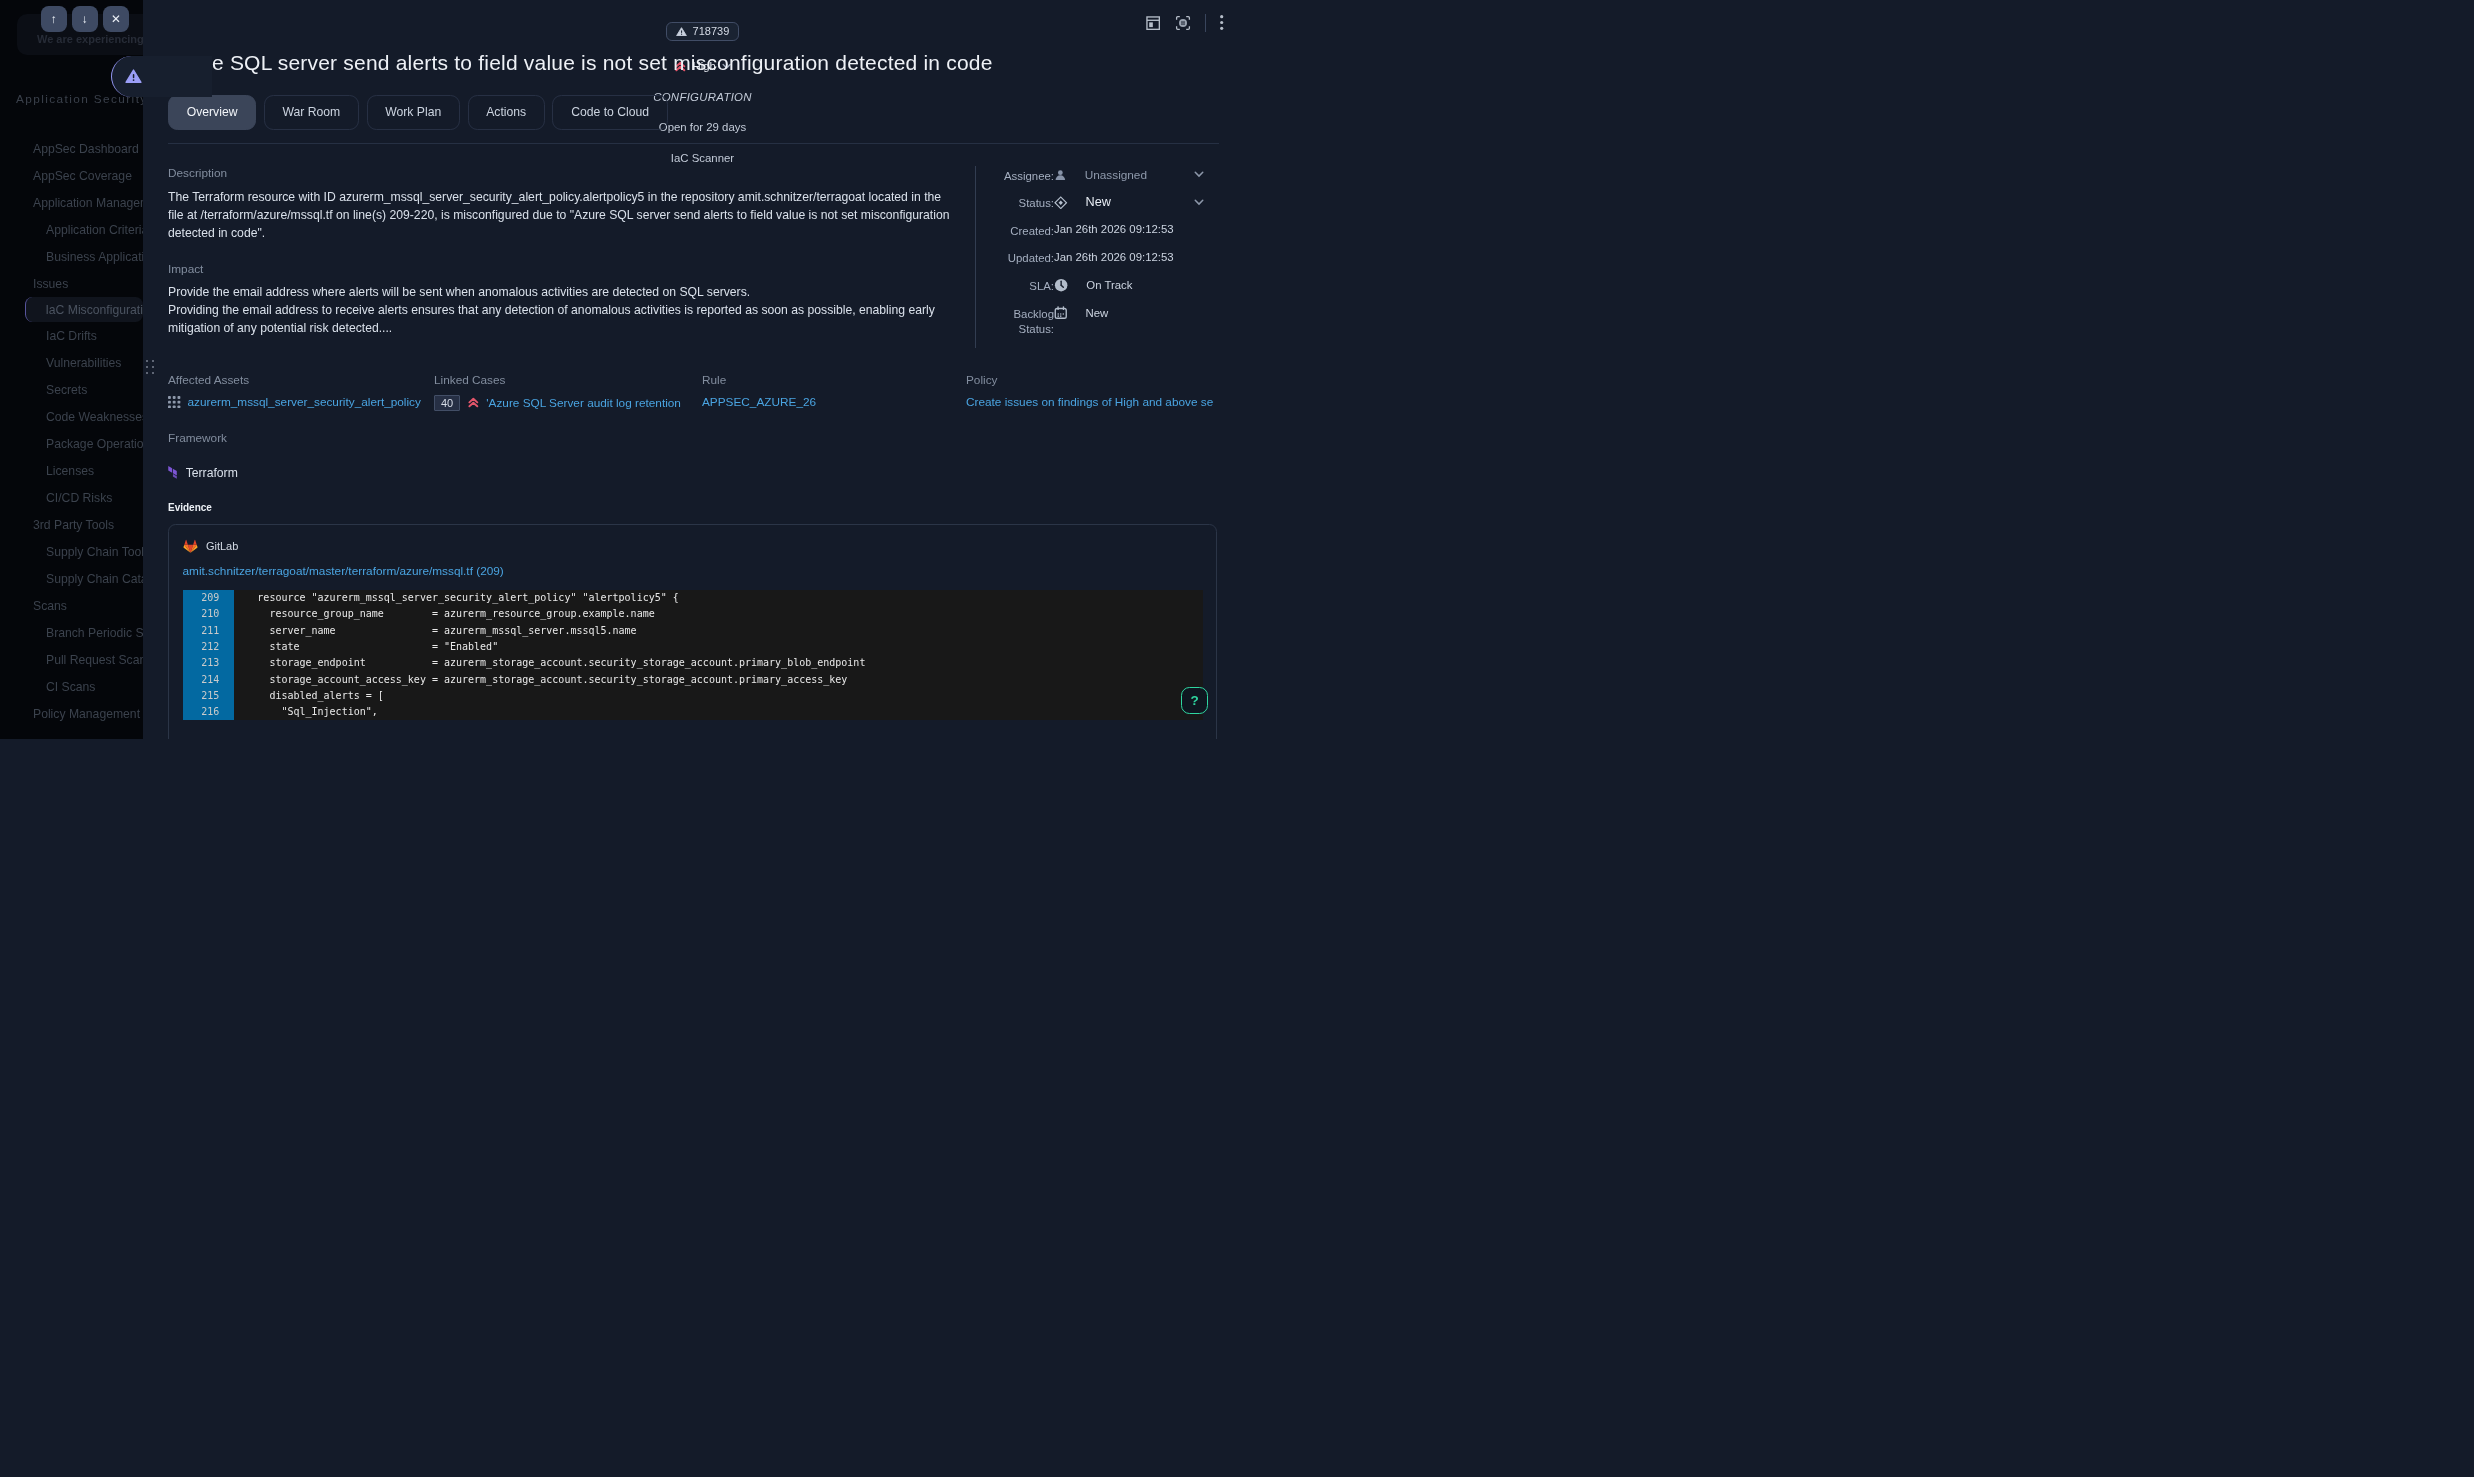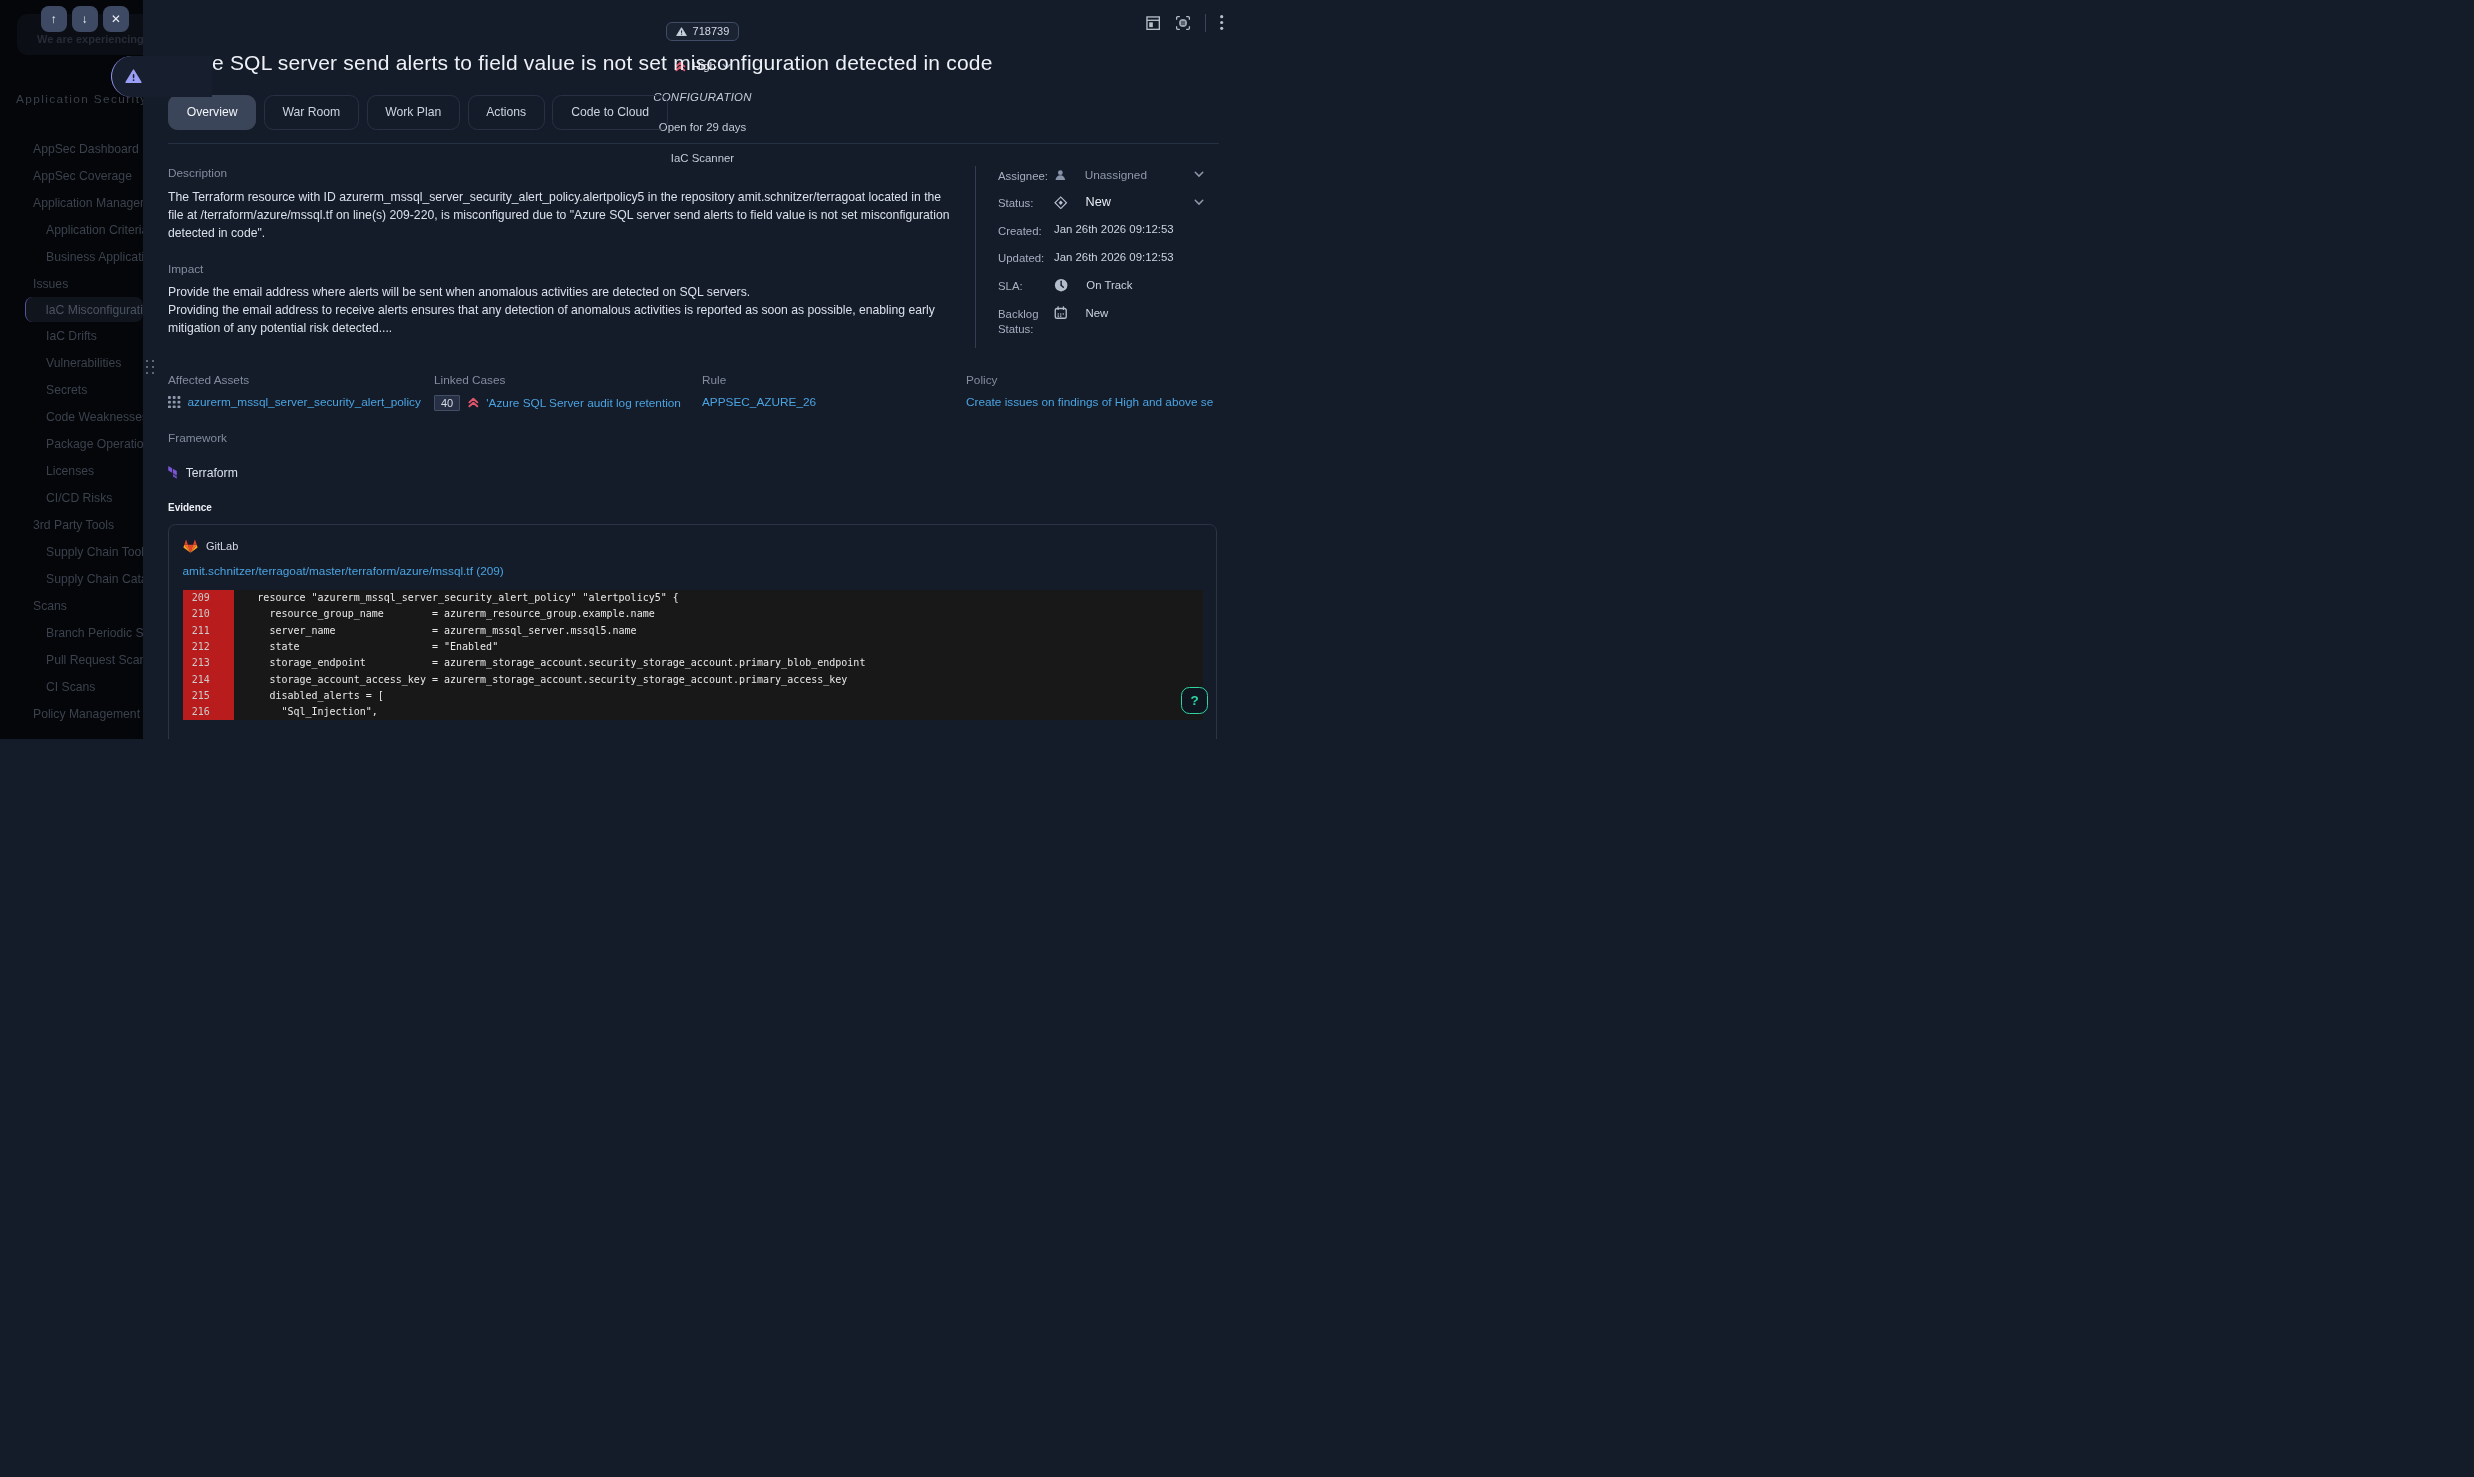--- a/index.html
+++ b/index.html
@@ -47,21 +47,21 @@
 
   .hrule { margin-top:13.5px; width:1051px; border-top:0.8px solid #263043; }
 
   .content-row { display:flex; margin-top:22px; width:1051px; }
   .left-col { width:807px; padding-right:15px; }
   .sec-label { font-size:11.8px; color:#828d9e; margin-bottom:7.6px; }
   .body-text { font-size:12.2px; line-height:18px; color:#d9e0ea; }
   .impact { margin-top:20px; }
 
   .meta-col { flex:1; border-left:0.8px solid #323d51; padding-left:22px; padding-top:1.7px; position:relative; }
-  .meta-row { display:flex; margin-bottom:11.8px; align-items:flex-start; }
+  .meta-row { display:flex; margin-bottom:11.8px; align-items:flex-start;text-align:right; }
   .meta-label { width:56px; flex-shrink:0; font-size:11.4px; color:#a5afc0; line-height:15px; padding-top:0.8px; }
   .meta-value { display:flex; align-items:center; gap:18px; flex:1; }
   .mv-muted { font-size:11.8px; color:#8e99ab; }
   .mv-strong { font-size:12.7px; color:#e8edf4; }
   .mv-plain { font-size:11.4px; color:#ccd4e0; }
   .meta-chev { margin-left:auto; margin-right:15px; display:flex; cursor:pointer; }
 
   .assets-row { display:flex; margin-top:25px; width:1069px; }
   .a-col1 { width:266px; } .a-col2 { width:268px; } .a-col3 { width:264px; }
   .a-col4 { flex:1; overflow:hidden; }
@@ -71,21 +71,21 @@
 
   .framework { margin-top:20px; }
   .fw-val { margin-top:21px; display:flex; align-items:center; gap:5.9px; font-size:12.2px; color:#d9e0ea; }
 
   .evidence-h { margin-top:22px; font-size:10px; font-weight:700; color:#edf1f6; }
   .evidence-card { margin-top:11px; width:1049px; height:253px; border:0.8px solid #2b3547; border-radius:7.6px; padding:14.3px 0 0 13.5px; }
   .git-row { display:flex; align-items:center; gap:8.4px; font-size:11px; color:#d3dae4; }
   .git-link { display:block; margin-top:11px; font-size:11.8px; }
   .code-block { margin-top:11.8px; width:1020px; height:130px; overflow:hidden; font-family:"DejaVu Sans Mono",monospace; font-size:10px; }
   .code-line { display:flex; height:16.3px; }
-  .code-line .ln { width:51px; flex-shrink:0; background:#b91c1c; color:#cbcbcb; text-align:center; padding-right:14.3px; line-height:16.3px; }
+  .code-line .ln { width:51px; flex-shrink:0; background:#0369a1; color:#cbcbcb; text-align:right; padding-right:14.3px; line-height:16.3px; }
   .code-line .lc { flex:1; background:#181818; color:#e9e9e9; white-space:pre; padding-left:11.8px; line-height:16.3px; }
 
   .help-btn { position:absolute; right:29px; bottom:25px; width:27px; height:27px; border-radius:8.4px; border:1.7px solid #2fd6a0; background:#0f1620; color:#2fd6a0; font-weight:700; font-size:13.5px; display:flex; align-items:center; justify-content:center; cursor:pointer; z-index:6; }
 </style>
 </head>
 <body>
 
 <div class="sidebar">
   <div class="sys-banner">
     <span>We are experiencing a pr</span>

